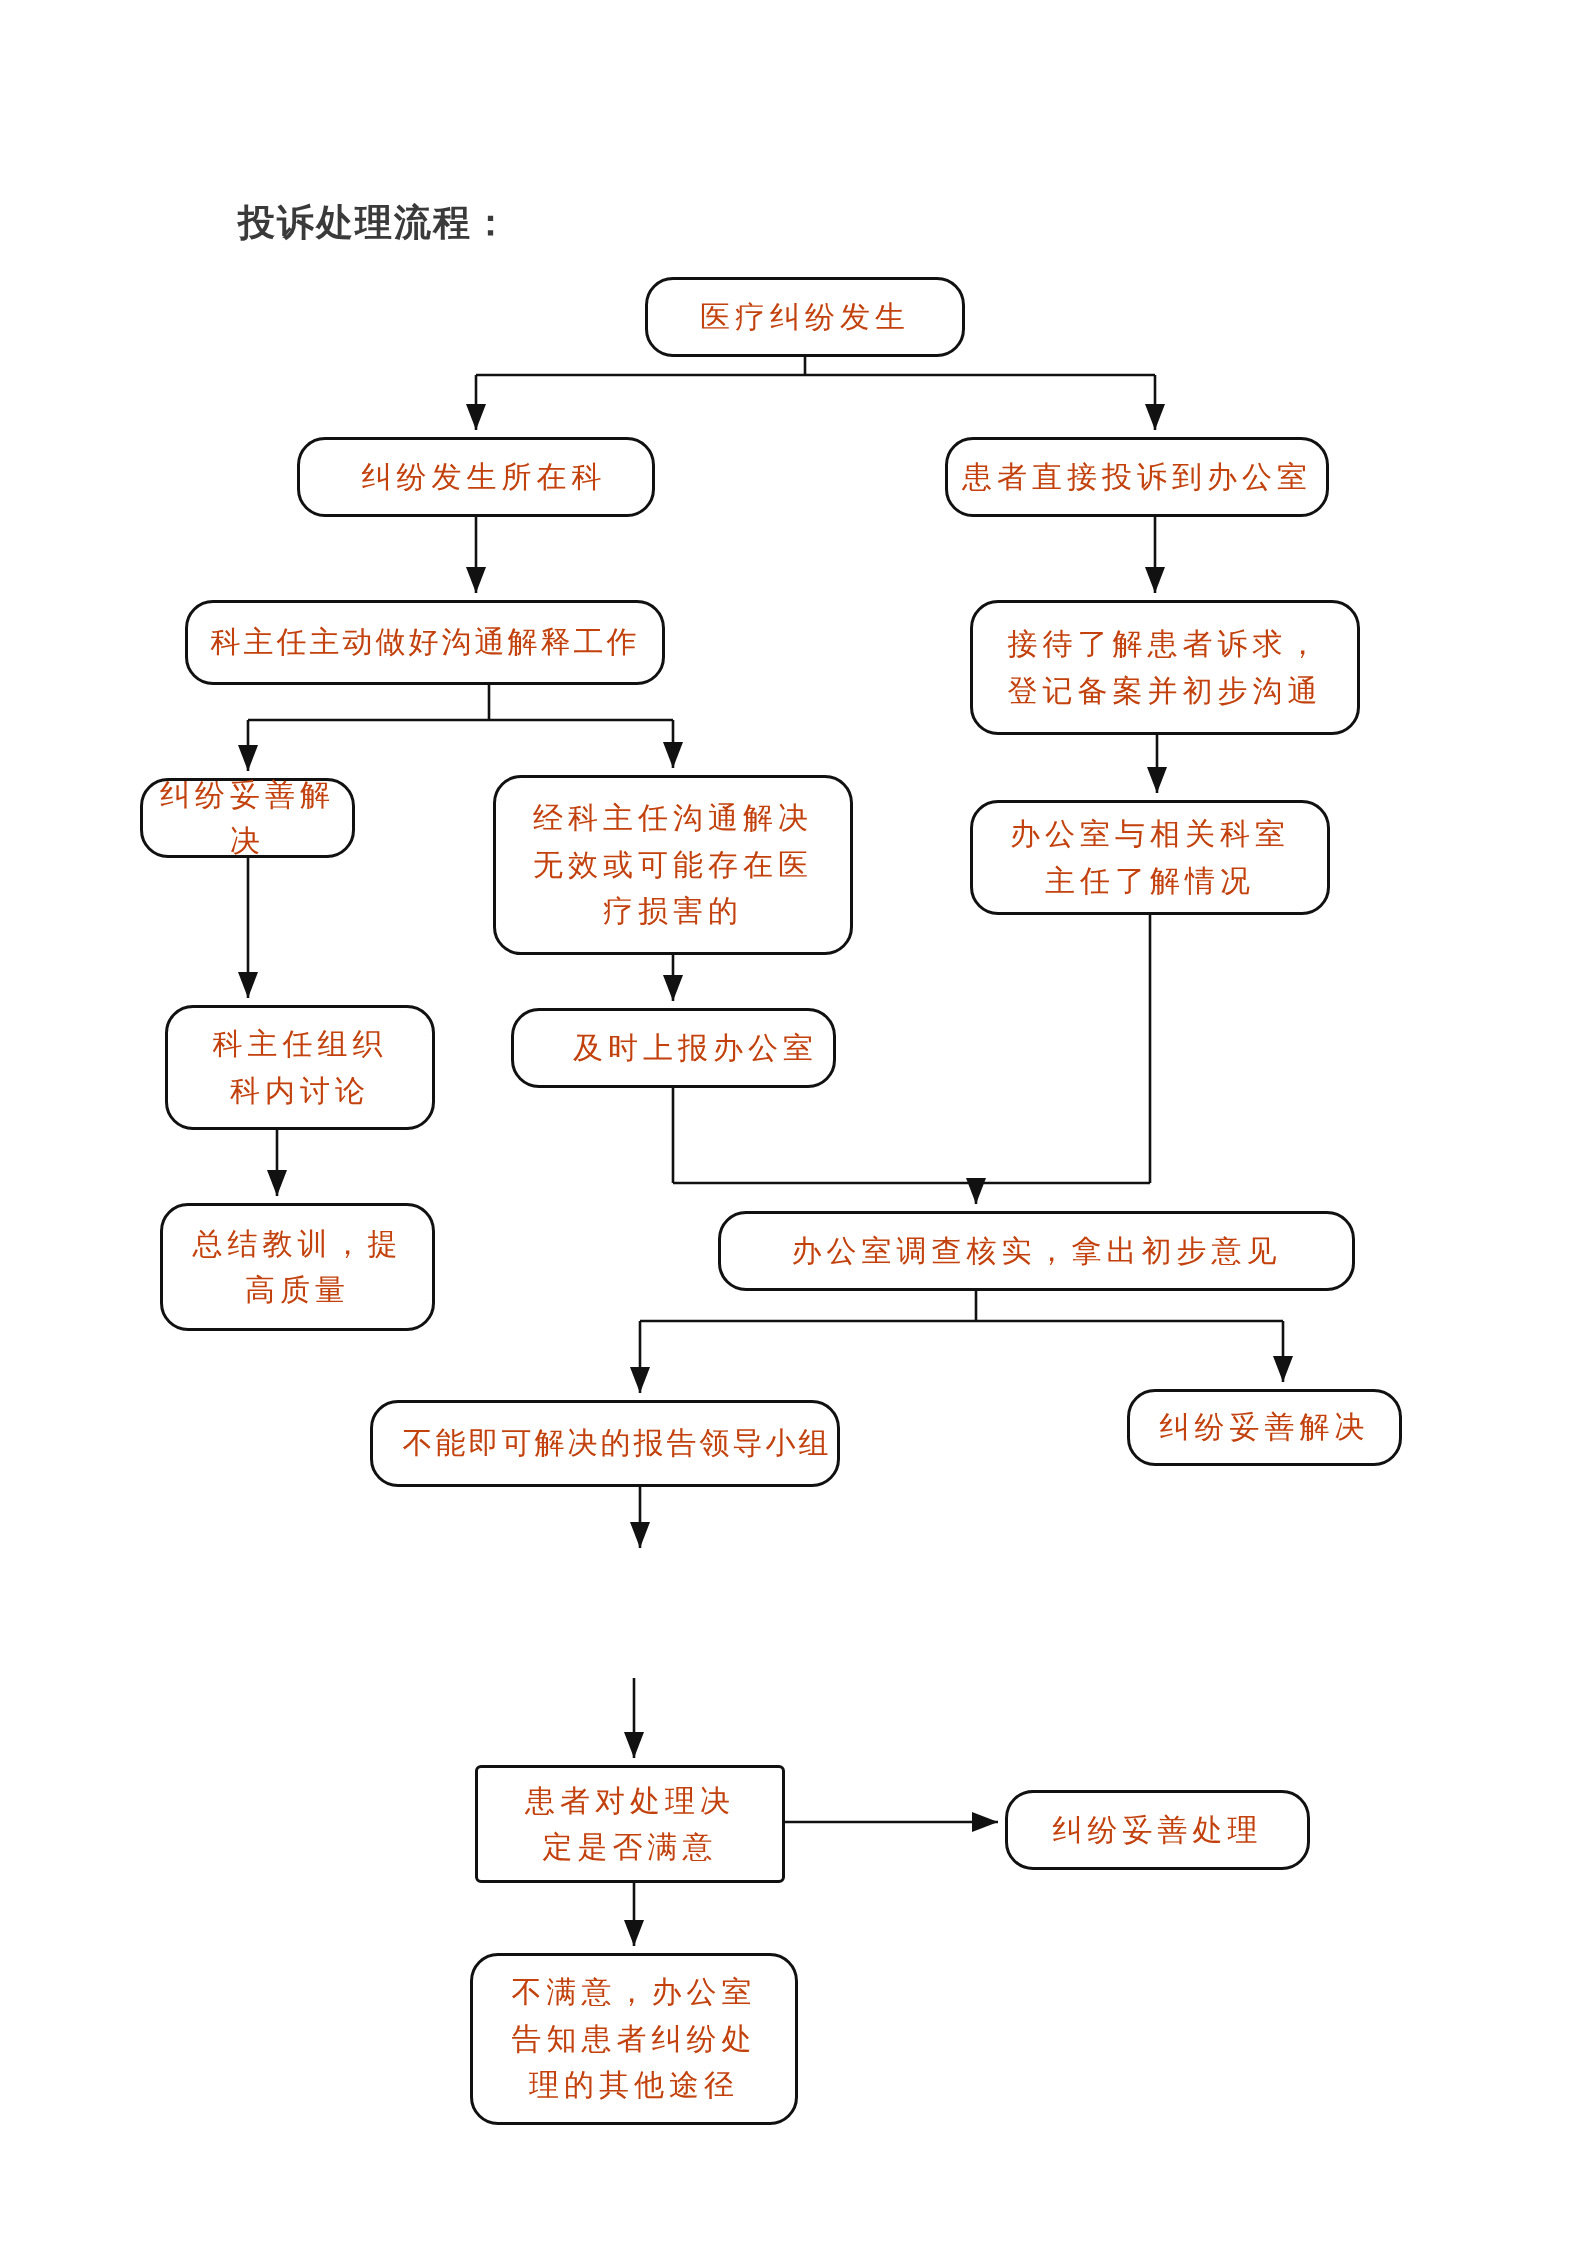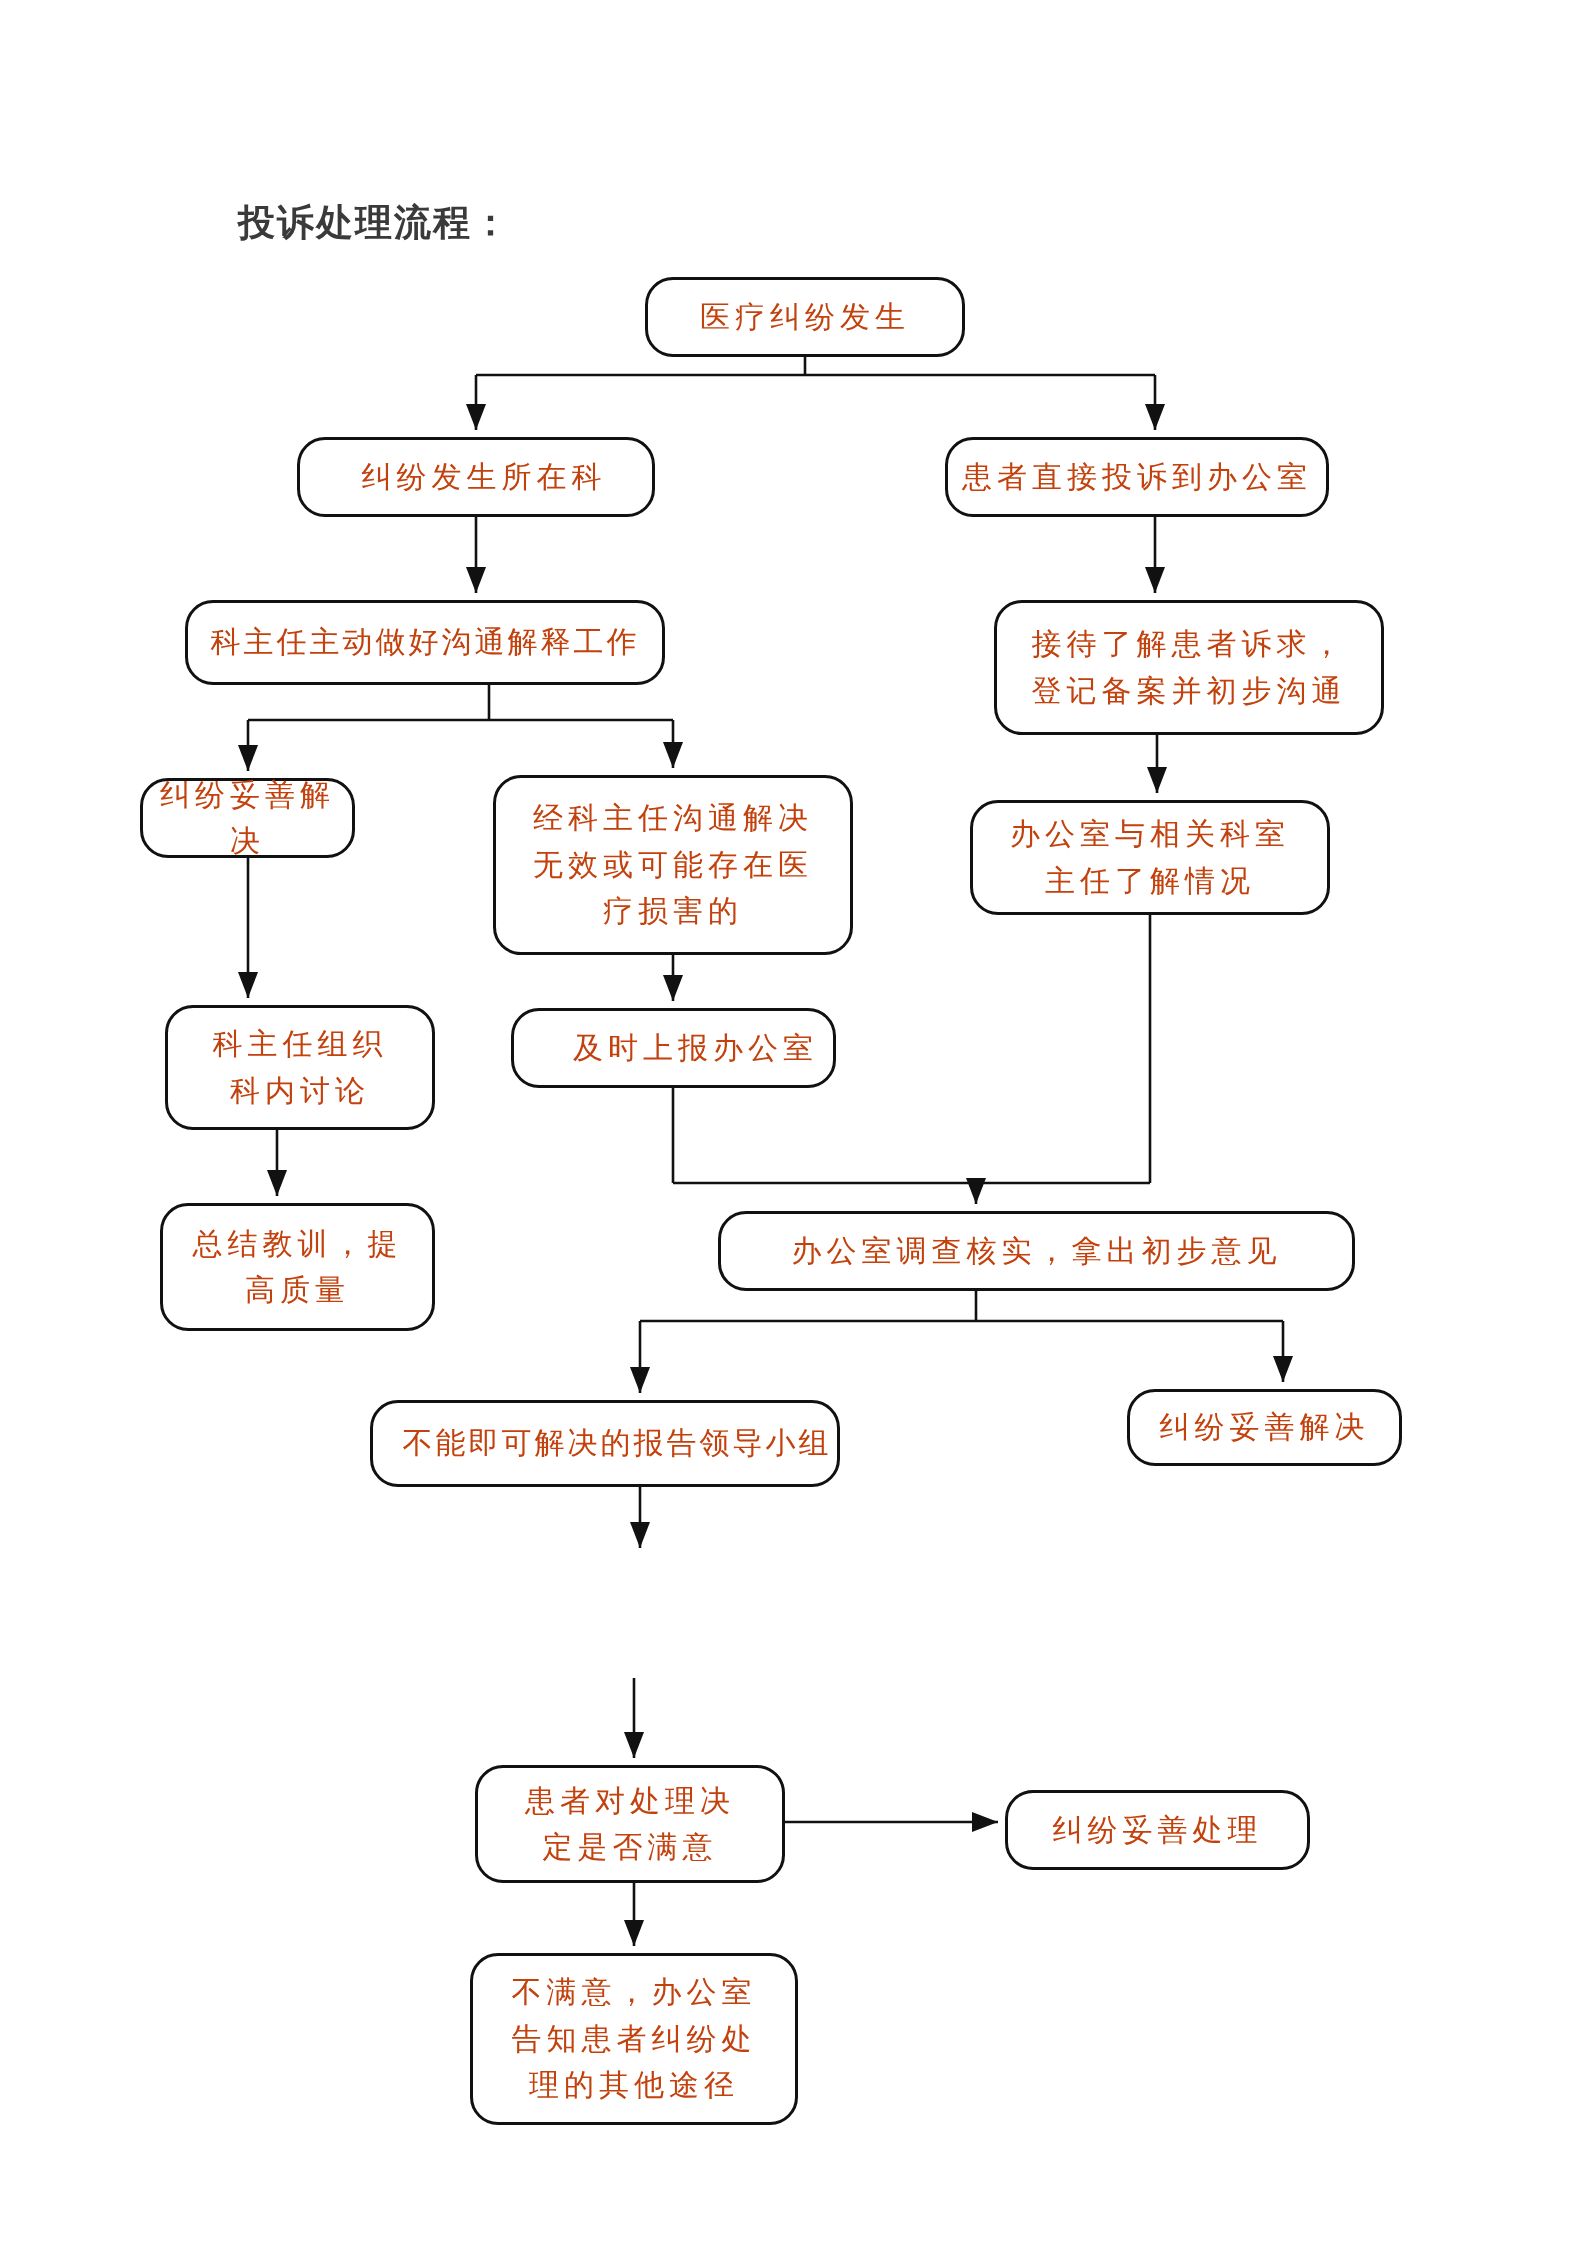--- a/index.html
+++ b/index.html
@@ -104,21 +104,21 @@
   </svg>
 
   <div class="node" style="left:645px; top:277px; width:320px; height:80px;">医疗纠纷发生</div>
 
   <div class="node" style="left:297px; top:437px; width:358px; height:80px;padding-left:16px;">纠纷发生所在科</div>
 
   <div class="node" style="left:945px; top:437px; width:384px; height:80px;">患者直接投诉到办公室</div>
 
   <div class="node tight" style="left:185px; top:600px; width:480px; height:85px;">科主任主动做好沟通解释工作</div>
 
-  <div class="node" style="left:970px; top:600px; width:390px; height:135px;margin-left:24px;">接待了解患者诉求，
+  <div class="node" style="left:970px; top:600px; width:390px; height:135px;">接待了解患者诉求，
 登记备案并初步沟通</div>
 
   <div class="node" style="left:140px; top:778px; width:215px; height:80px;">纠纷妥善解决</div>
 
   <div class="node" style="left:493px; top:775px; width:360px; height:180px;">经科主任沟通解决
 无效或可能存在医
 疗损害的</div>
 
   <div class="node" style="left:970px; top:800px; width:360px; height:115px;">办公室与相关科室
 主任了解情况</div>
@@ -131,21 +131,21 @@
   <div class="node" style="left:160px; top:1203px; width:275px; height:128px;">总结教训，提
 高质量</div>
 
   <div class="node" style="left:718px; top:1211px; width:637px; height:80px;">办公室调查核实，拿出初步意见</div>
 
   <div class="node tight" style="left:370px; top:1400px; width:470px; height:87px;padding-left:24px;">不能即可解决的报告领导小组</div>
 
   <div class="node" style="left:1127px; top:1389px; width:275px; height:77px;">纠纷妥善解决</div>
 
 
-  <div class="node" style="left:475px; top:1765px; width:310px; height:118px;">患者对处理决
+  <div class="node" style="left:475px; top:1765px; width:310px; height:118px;border-radius:6px;">患者对处理决
 定是否满意</div>
 
   <div class="node" style="left:1005px; top:1782px; width:305px; height:80px;margin-top:8px;">纠纷妥善处理</div>
 
   <div class="node" style="left:470px; top:1953px; width:328px; height:172px;">不满意，办公室
 告知患者纠纷处
 理的其他途径</div>
 
 </div>
 

